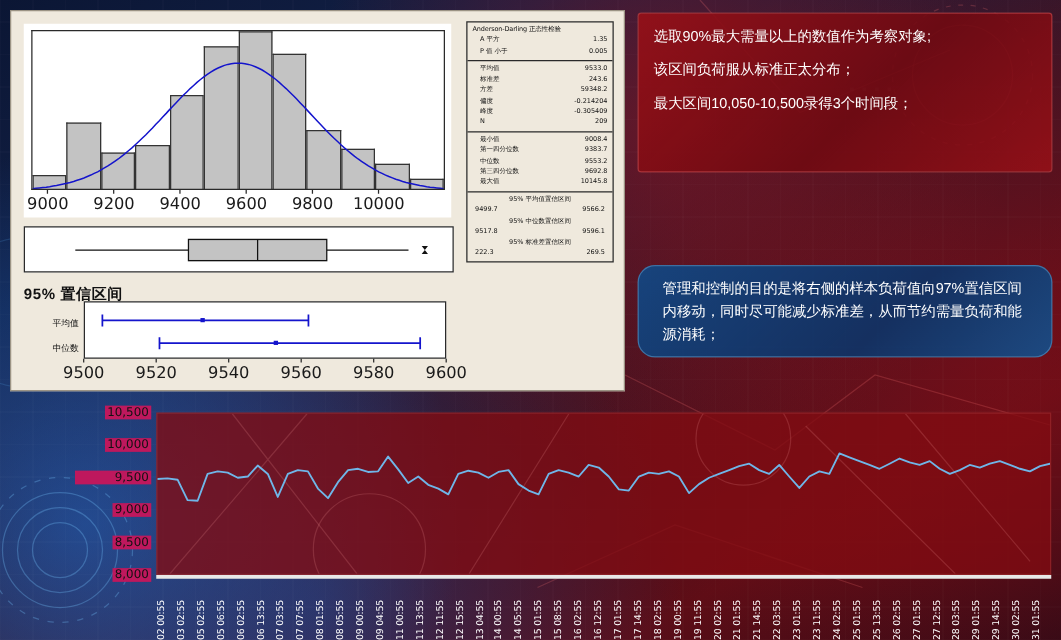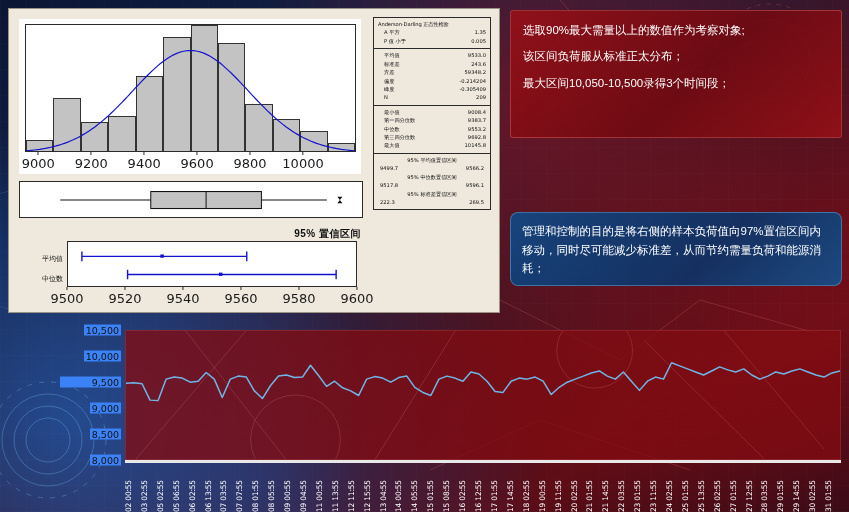--- a/index.html
+++ b/index.html
@@ -35,21 +35,21 @@
   .bars{position:absolute;inset:0;display:flex;align-items:flex-end;}
   .bar{flex:1;background:#c3c3c3;border:1px solid #333;border-bottom:none;box-sizing:border-box;}
   .axis-x{position:absolute;left:6px;right:5px;bottom:22px;height:1px;background:#2a2a2a;}
   .xticks{position:absolute;left:6px;right:5px;bottom:6px;height:16px;}
   .xtick{position:absolute;transform:translateX(-50%);font-size:13px;color:#1a1a1a;
          font-family:"DejaVu Sans",sans-serif;}
   .xtick i{display:block;width:1px;height:3px;background:#2a2a2a;margin:0 auto 1px;}
   .curve{position:absolute;inset:0;}
   .box-panel{position:absolute;left:10px;top:172px;width:342px;height:35px;background:#fff;border:1px solid #2a2a2a;}
   .ci-panel{position:absolute;left:10px;top:232px;width:342px;height:62px;}
-  .ci-title{position:absolute;top:-14px;left:0;width:100%;text-align:right;font-size:10px;
+  .ci-title{position:absolute;top:-14px;left:0;width:100%;text-align:left;font-size:12px;
             font-weight:bold;color:#111;letter-spacing:.5px;}
   .ci-box{position:absolute;left:48px;right:4px;top:0;bottom:16px;border:1px solid #2a2a2a;background:#fff;}
   .ci-lab{position:absolute;left:2px;font-size:7px;color:#111;text-align:right;width:42px;}
   .ci-ticks{position:absolute;left:48px;right:4px;bottom:2px;height:14px;}
   
   .stats{
     position:absolute;left:2px;top:8px;width:118px;
     border:1px solid #2a2a2a;background:#efe9dd;box-sizing:border-box;
     font-family:"DejaVu Sans",sans-serif;font-size:5.2px;color:#111;line-height:1.62;
   }
@@ -67,33 +67,33 @@
     color:#fff;font-size:11.5px;line-height:1.95;padding:8px 12px;
   }
   .note-red{
     left:510px;top:10px;width:332px;height:128px;
     background:linear-gradient(135deg, rgba(150,16,24,.92) 0%, rgba(112,10,18,.90) 55%, rgba(150,16,24,.88) 100%);
     border:1px solid rgba(225,120,120,.35);
   }
   .note-blue{
     left:510px;top:212px;width:332px;height:74px;
     background:linear-gradient(135deg, rgba(18,72,132,.92) 0%, rgba(12,52,104,.90) 60%, rgba(20,80,140,.90) 100%);
-    border:1px solid rgba(120,190,235,.40);border-radius:8px;
-    line-height:1.62;padding:9px 11px;
+    border:1px solid rgba(120,190,235,.40);border-radius:14px;
+    line-height:1.62;padding:9px 19px;
   }
   .note p{margin:0 0 4px;}
   .note-blue p{margin:0;}
   
   .ts{position:absolute;left:125px;top:330px;width:716px;height:130px;}
   .ts-plot{position:absolute;inset:0;background:rgba(130,12,18,.78);border:1px solid rgba(200,90,90,.25);}
   .ts-title{position:absolute;top:6px;left:0;width:100%;text-align:center;
             font-size:11px;font-weight:bold;color:#0c0c0c;}
   .ts-yaxis{position:absolute;left:63px;top:330px;width:58px;height:130px;}
   .ylab{position:absolute;right:0;transform:translateY(-50%);
-        background:#3b82f6;color:#111;font-size:9.5px;padding:0 2px;white-space:nowrap;
+        background:#be185d;color:#111;font-size:9.5px;padding:0 2px;white-space:nowrap;
         font-family:"DejaVu Sans",sans-serif;}
   .ts-xaxis{position:absolute;left:125px;top:462px;width:716px;height:50px;overflow:hidden;}
   .xdate{position:absolute;bottom:0;transform-origin:left bottom;transform:rotate(-90deg);
          font-size:7.5px;color:#fff;white-space:nowrap;font-family:"DejaVu Sans",sans-serif;
          letter-spacing:-.2px;}
   .tickbar{position:absolute;left:125px;top:460px;width:716px;height:3px;background:#e8e8e8;}
 </style>
 </head>
 <body>
 

